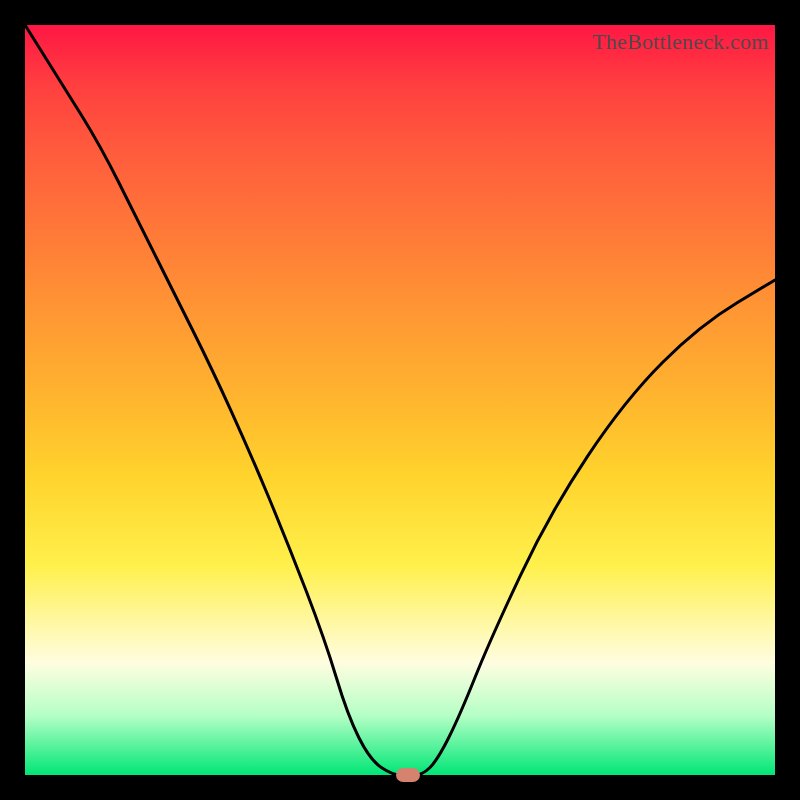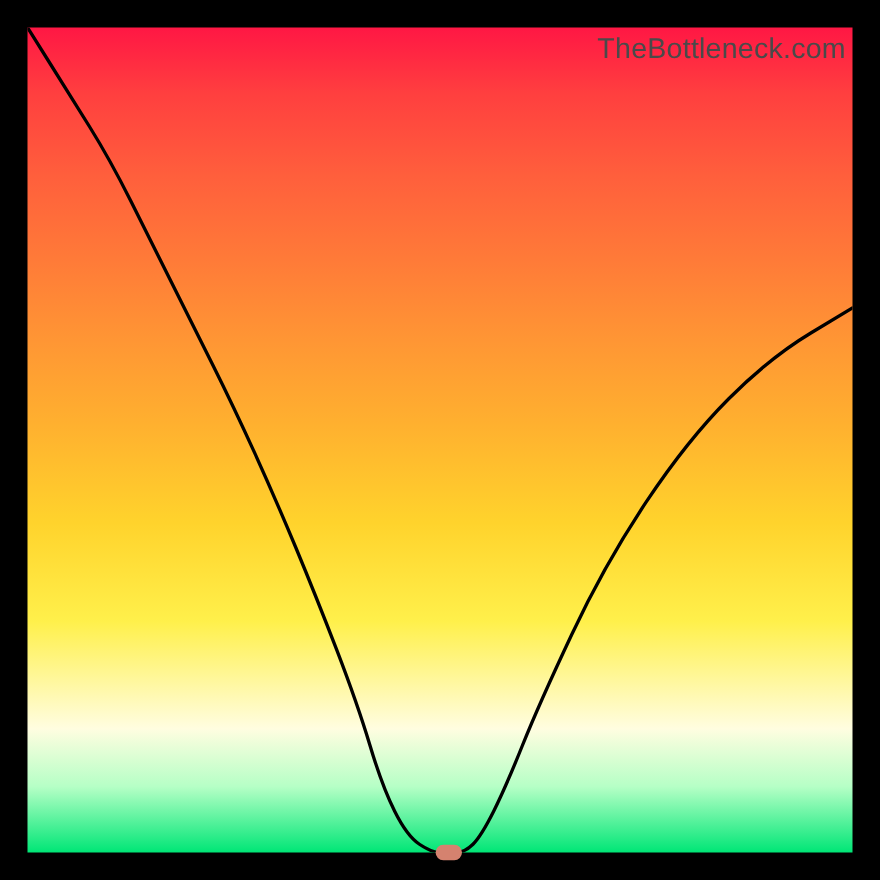--- a/index.html
+++ b/index.html
@@ -34,22 +34,22 @@
       #fff04b 72%,
       #fffde0 85%,
       #b6ffc6 92%,
       #00e676 100%
     );
   }
   .watermark {
     position: absolute;
     top: 4px;
     right: 6px;
-    font-family: Liberation Sans, sans-serif;
-    font-size: 26px;
+    font-family: Liberation Serif, serif;
+    font-size: 22px;
     color: #4a4a4a;
     font-weight: 500;
     letter-spacing: 0.2px;
   }
   svg.curve {
     position: absolute;
     left: 0;
     top: 0;
     width: 750px;
     height: 750px;

